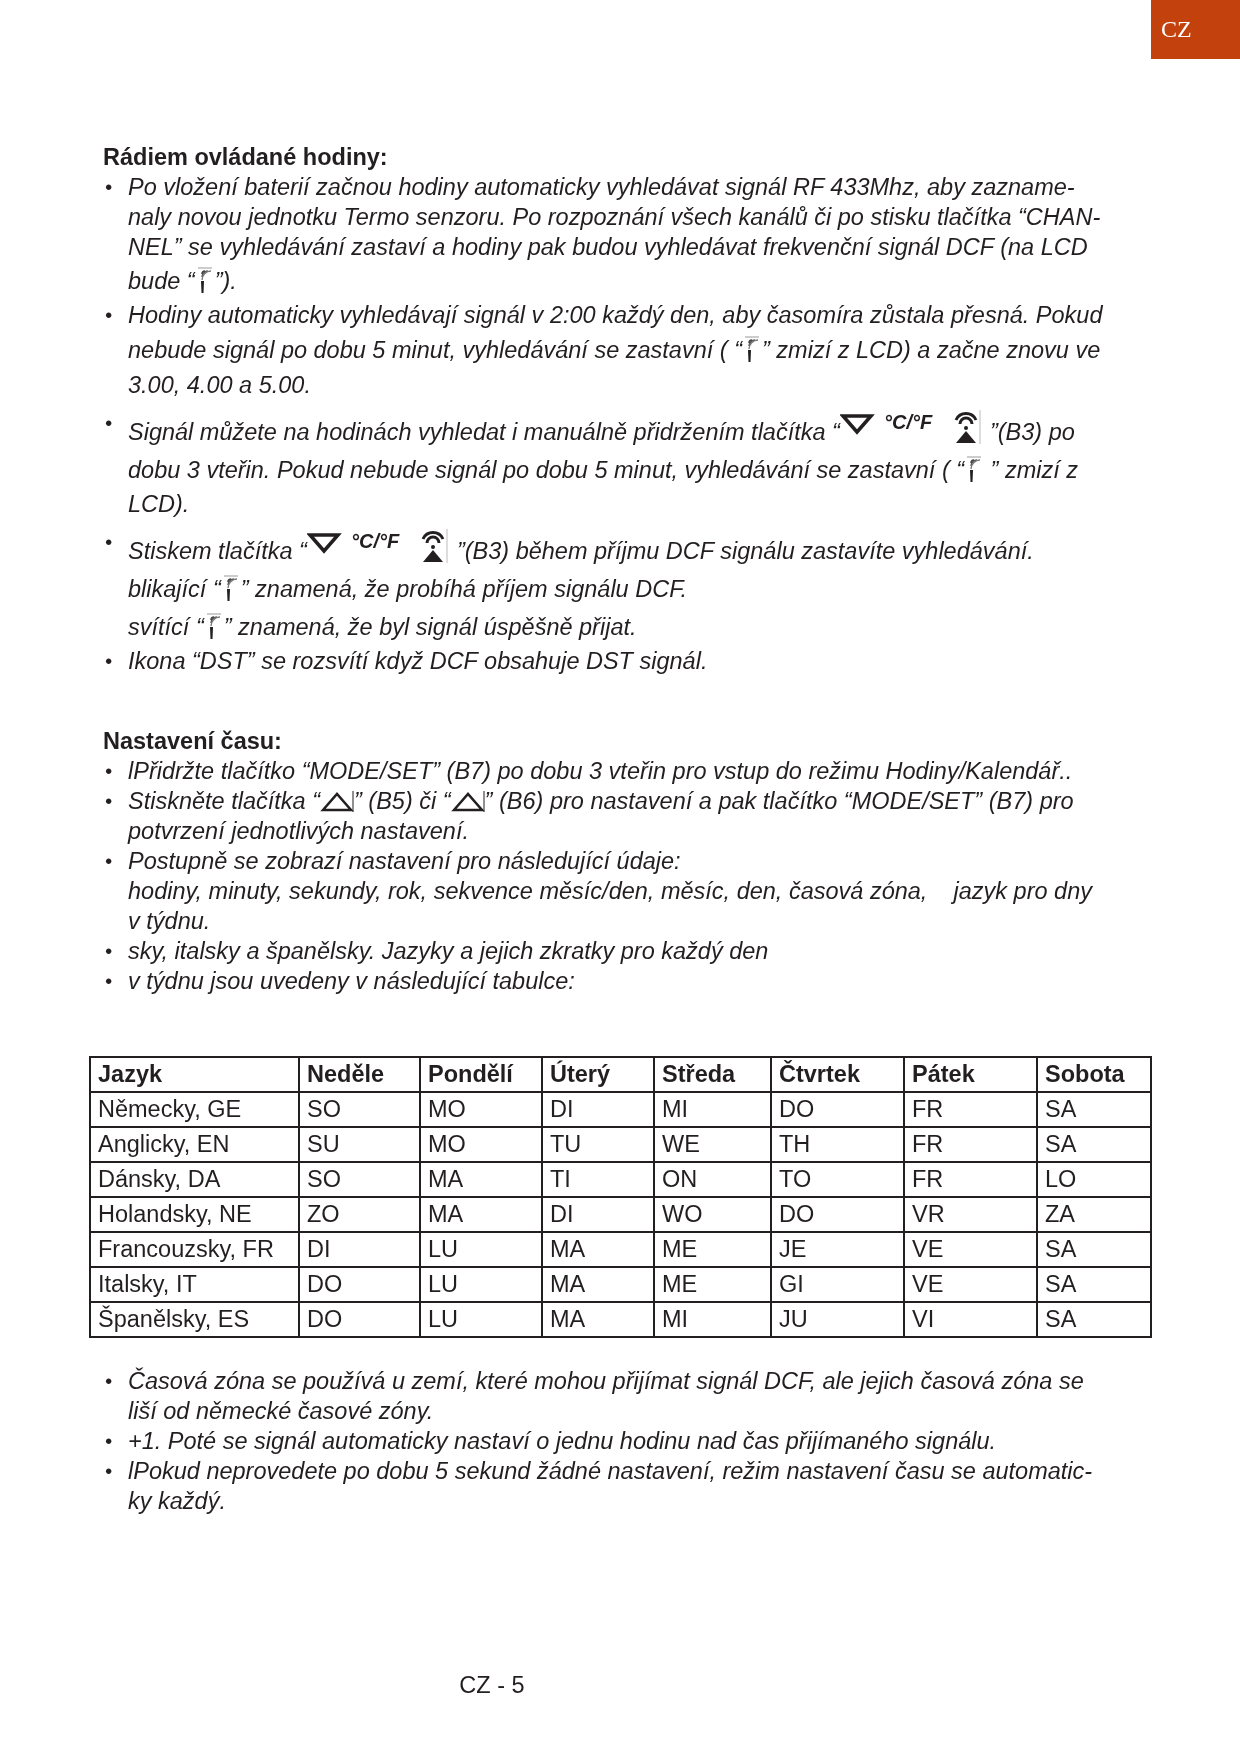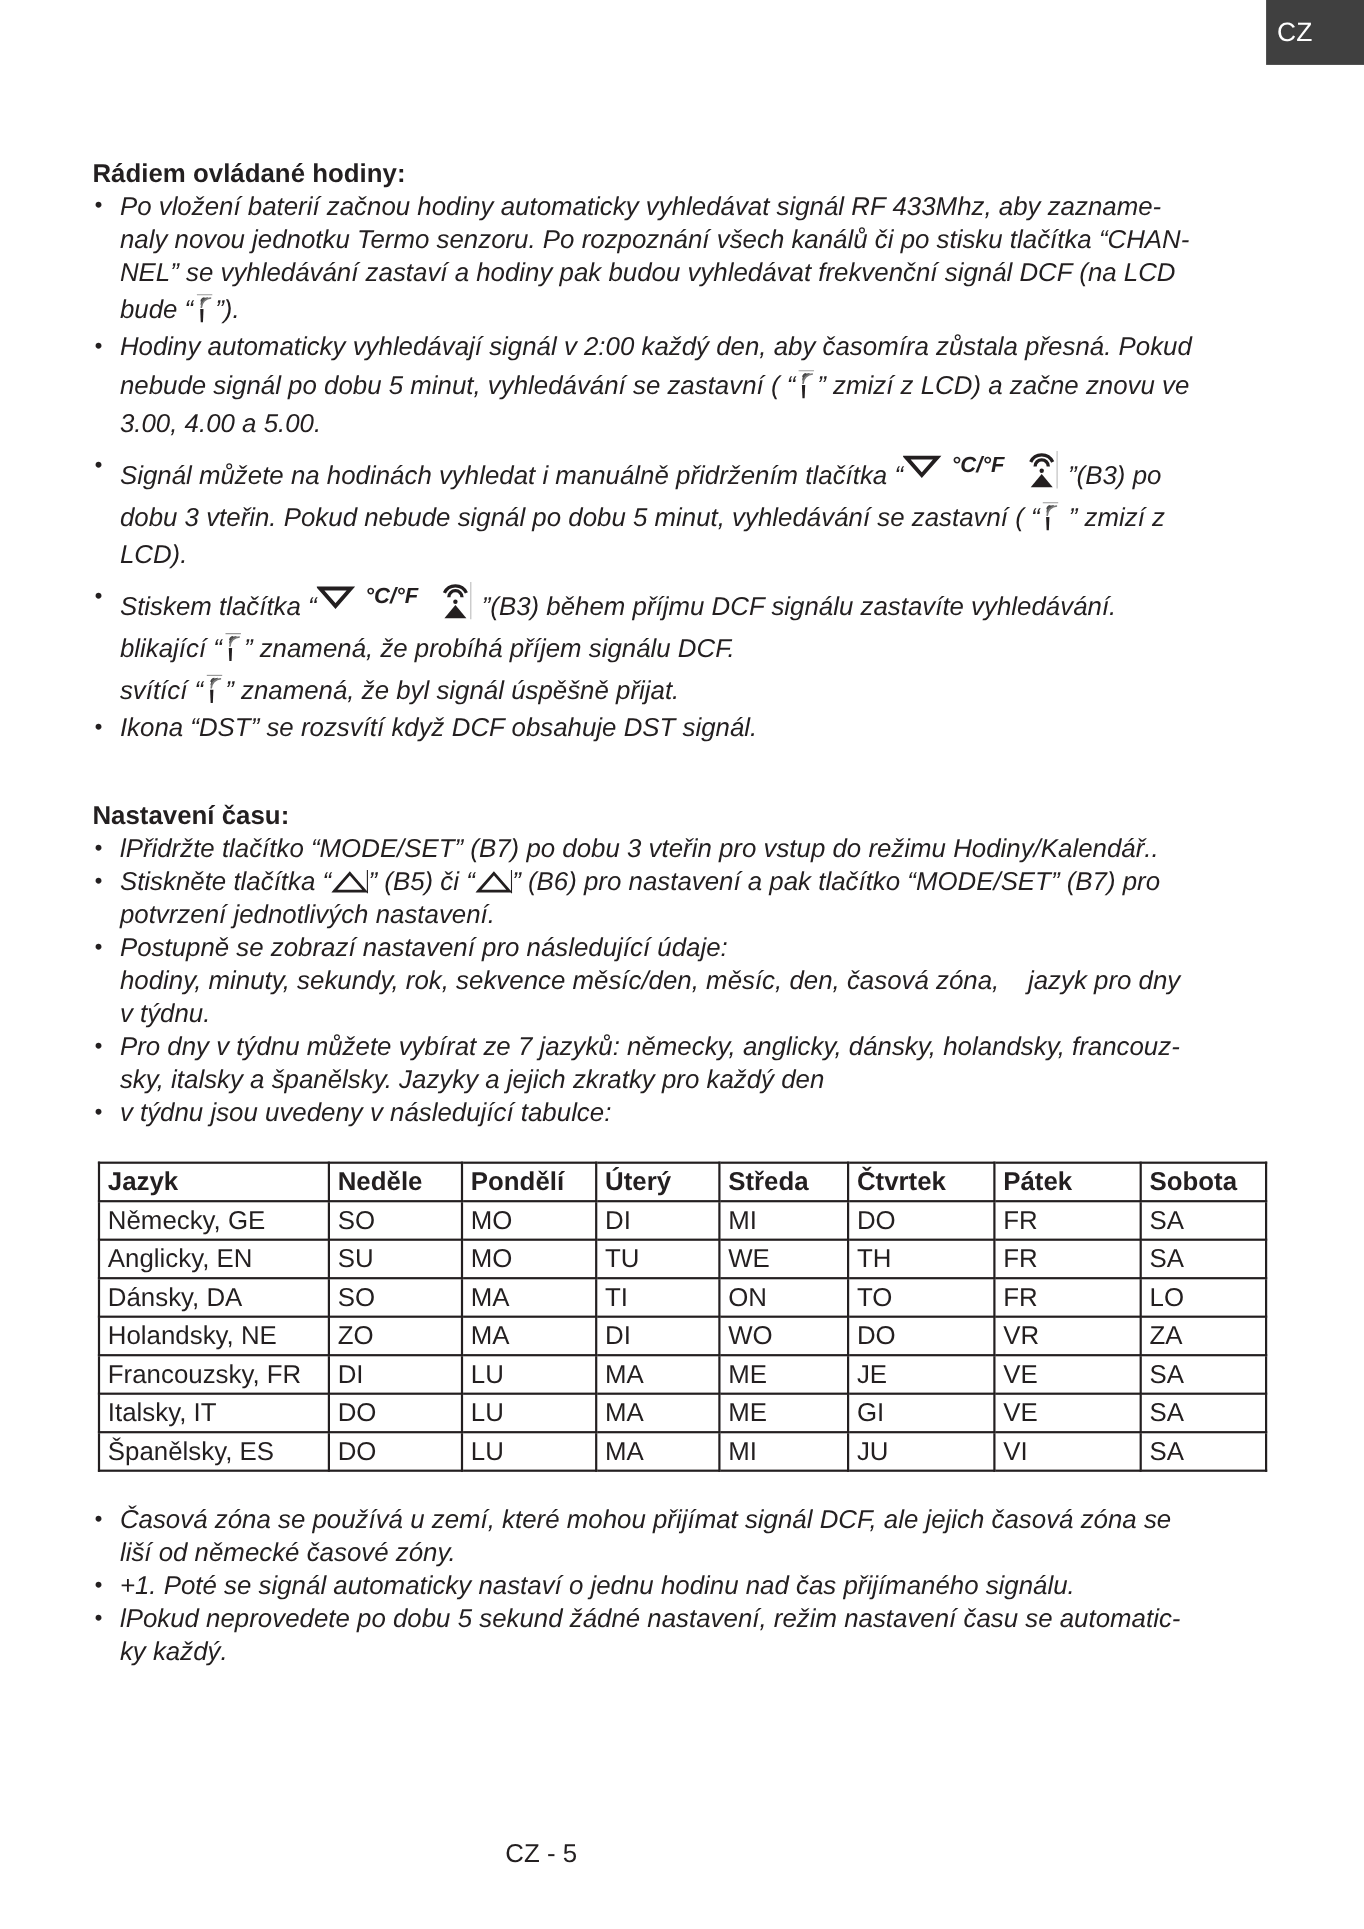--- a/index.html
+++ b/index.html
@@ -7,24 +7,24 @@
     body {
       position: relative;
       font-family: "Liberation Sans", sans-serif;
       color: #231f20;
       font-size: 23.5px;
       line-height: 30px;
       overflow: hidden;
     }
     .lang-tab {
       position: absolute; top: 0; left: 1151px; width: 89px; height: 59px;
-      background: #404040; color: #ffffff;
-      font-size: 24px; line-height: 59px; padding-left: 10px;
-    }
-    .section { position: absolute; left: 84px; width: 1065px; }
+      background: #c2410c; color: #ffffff;
+      font-size: 24px; line-height: 59px; padding-left: 10px; font-family: Liberation Serif, serif;
+    }
+    .section { position: absolute; left: 103px; width: 1065px; }
     .section-title { font-weight: bold; height: 30px; }
     ul.bullets { list-style: none; }
     ul.bullets li { position: relative; padding-left: 25px; font-style: italic; }
     ul.bullets li::before {
       content: "•"; position: absolute; left: 2px; top: 0; font-size: 20px;
     }
     .sub { display: block; }
     .icon-ant {
       display: inline-block; width: 20px; height: 28px; vertical-align: -6px;
     }
@@ -134,21 +134,20 @@
             <use href="#triup"></use>
           </svg><span>” (B6) pro nastavení a pak tlačítko “MODE/SET” (B7) pro</span></span>
       <span class="sub">potvrzení jednotlivých nastavení.</span>
     </li>
     <li>
       <span class="sub">Postupně se zobrazí nastavení pro následující údaje:</span>
       <span class="sub" style="white-space:pre;">hodiny, minuty, sekundy, rok, sekvence měsíc/den, měsíc, den, časová zóna,    jazyk pro dny</span>
       <span class="sub">v týdnu.</span>
     </li>
     <li>
-      <span class="sub">Pro dny v týdnu můžete vybírat ze 7 jazyků: německy, anglicky, dánsky, holandsky, francouz-</span>
       <span class="sub">sky, italsky a španělsky. Jazyky a jejich zkratky pro každý den</span>
     </li>
     <li>
       <span class="sub">v týdnu jsou uvedeny v následující tabulce:</span>
     </li>
   </ul>
 </div>
 
 <table class="days">
   <thead>

